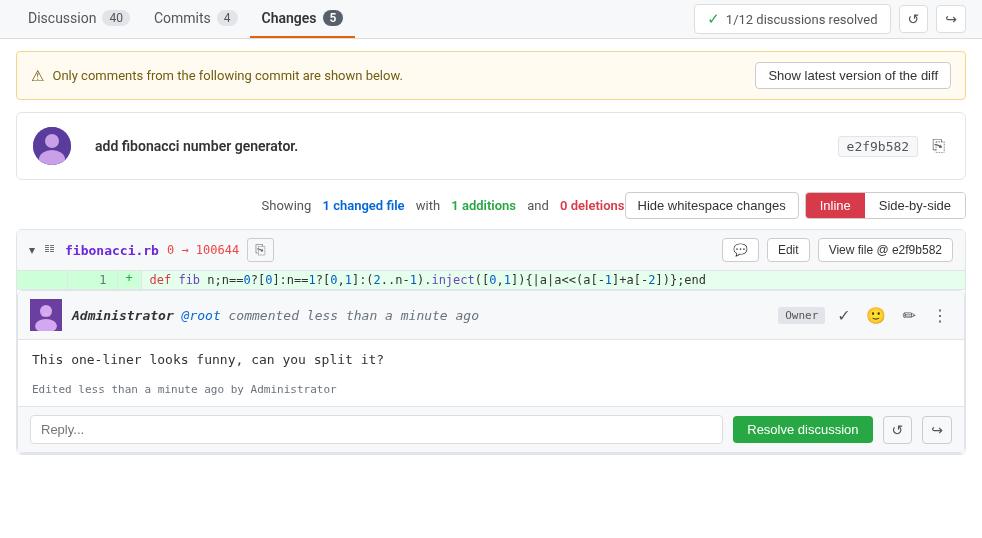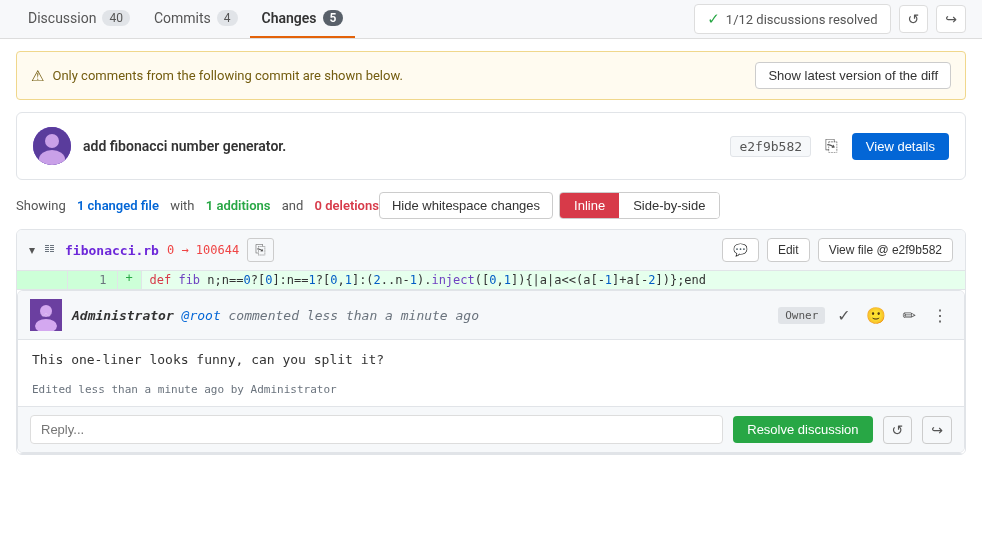--- a/index.html
+++ b/index.html
@@ -114,21 +114,21 @@
       justify-content: space-between;
       border: 1px solid #e1e4e8;
       border-radius: 6px;
       margin: 0 16px 12px 16px;
       padding: 14px 16px;
       background: #fff;
     }
     .commit-left {
       display: flex;
       align-items: center;
-      gap: 12px;
+      gap: 24px;
     }
     .avatar {
       width: 38px;
       height: 38px;
       border-radius: 50%;
       background: #7957d5;
       display: flex;
       align-items: center;
       justify-content: center;
       color: #fff;
@@ -175,21 +175,21 @@
       border-radius: 4px;
       padding: 6px 14px;
       font-size: 13px;
       cursor: pointer;
     }
 
     
     .showing-bar {
       display: flex;
       align-items: center;
-      justify-content: flex-start;
+      justify-content: flex-end;
       margin: 0 16px 10px 16px;
       font-size: 13px;
       color: #555;
     }
     .showing-bar .showing-left {
       display: flex;
       align-items: center;
       gap: 4px;
     }
     .link-blue { color: #0366d6; text-decoration: none; cursor: pointer; }
@@ -479,21 +479,20 @@
         <ellipse cx="19" cy="32" rx="13" ry="9" fill="#c9a0e8"></ellipse>
       </svg>
     </div>
     <div class="commit-info">
       <div class="commit-title">add fibonacci number generator.</div>
     </div>
   </div>
   <div class="commit-right">
     <span class="commit-sha">e2f9b582</span>
     <button class="copy-btn">⎘</button>
-    <button class="btn-blue">View details</button>
   </div>
 </div>
 
 <div class="showing-bar">
   <div class="showing-left">
     <span>Showing</span>&nbsp;
     <a class="link-blue changed-text">1 changed file</a>&nbsp;
     <span>with</span>&nbsp;
     <span class="additions-text">1 additions</span>&nbsp;
     <span>and</span>&nbsp;

